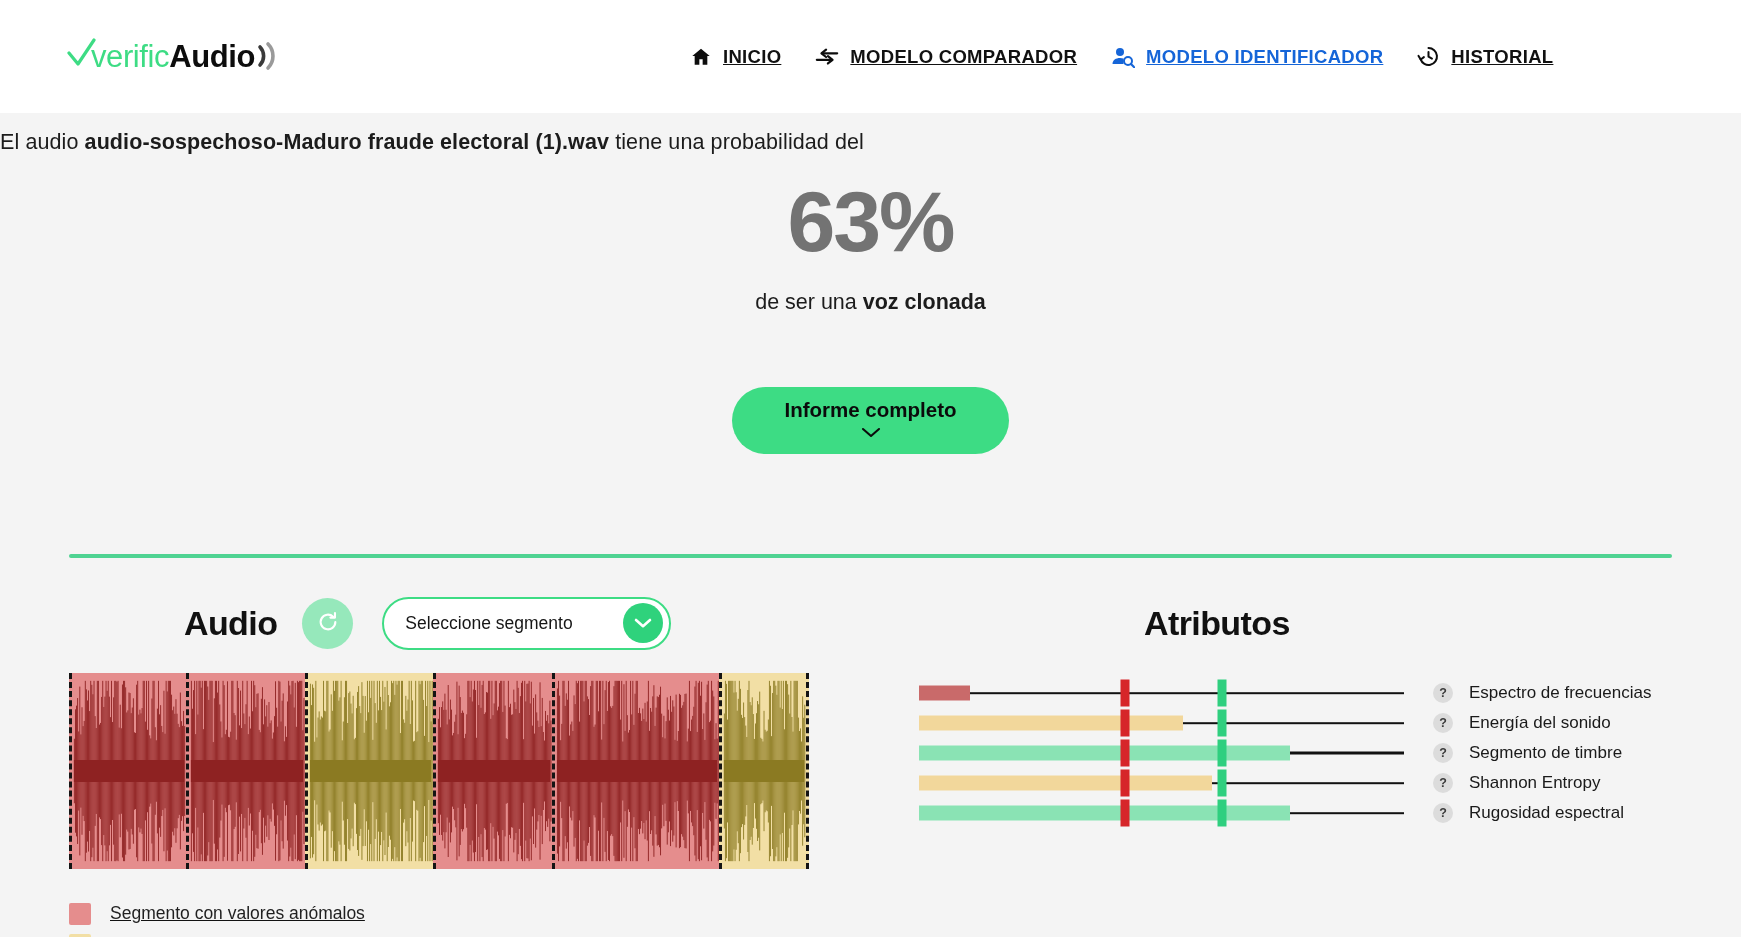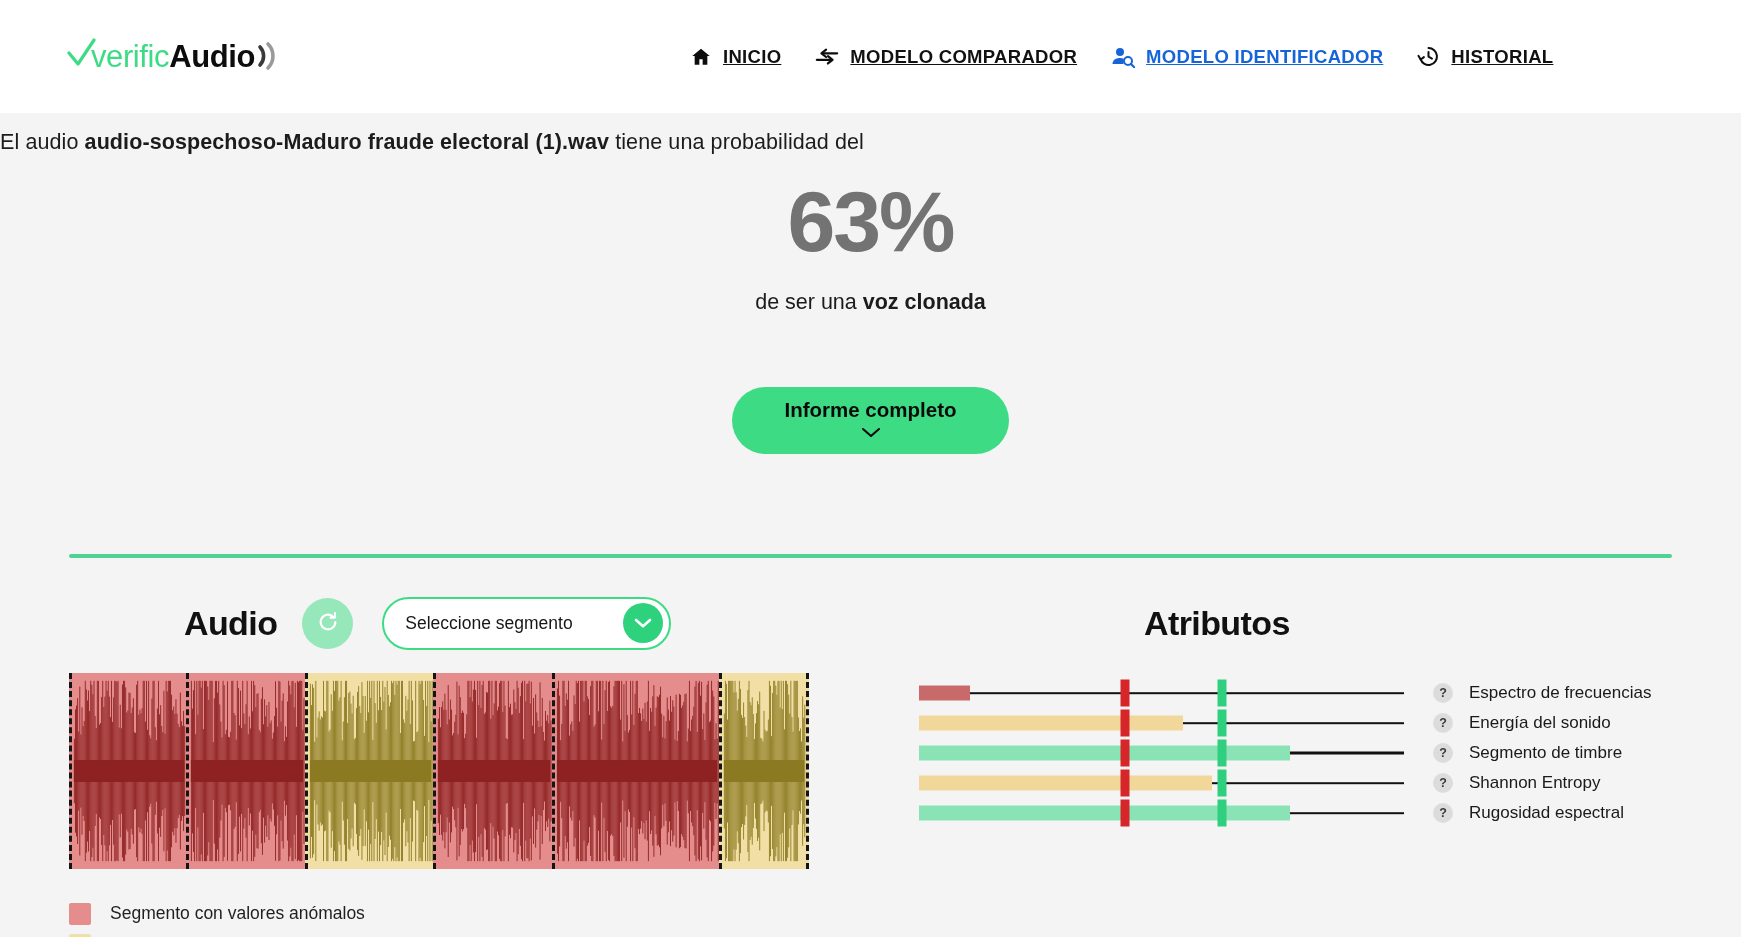--- a/index.html
+++ b/index.html
@@ -216,20 +216,21 @@
     overflow: hidden;
   }
   .wf-seg + .wf-seg { margin-left: -3px; }
   .wf-seg svg { position: absolute; inset: 0; width: 100%; height: 100%; }
 
   .legend { margin-top: 29px; }
   .legend-row {
     display: flex;
     align-items: center;
     height: 31px;
+    text-decoration: underline;
   }
   .legend-sw {
     width: 22px; height: 22px;
     border-radius: 2px;
     margin-right: 19px;
   }
   .legend-lbl { font-size: 17.5px; color: #1f1f1f; }
 
   
   .attrs { margin-top: 24px; }

